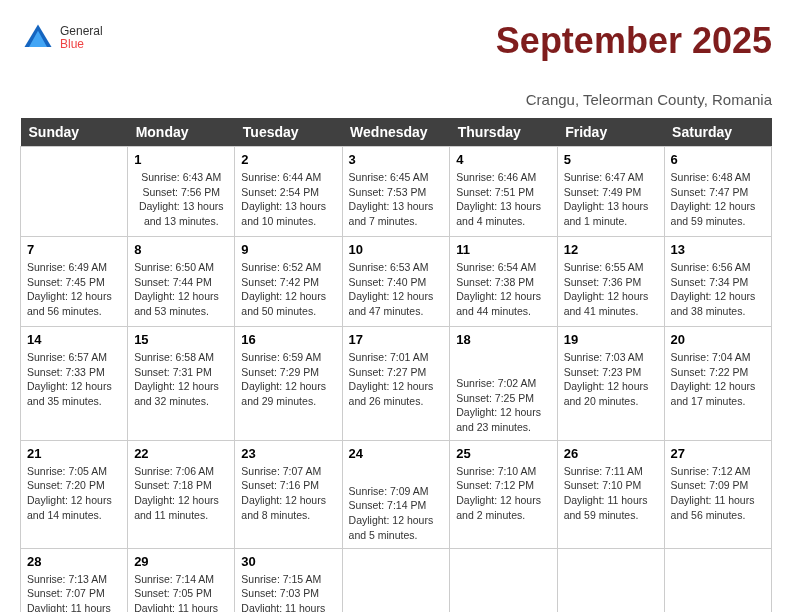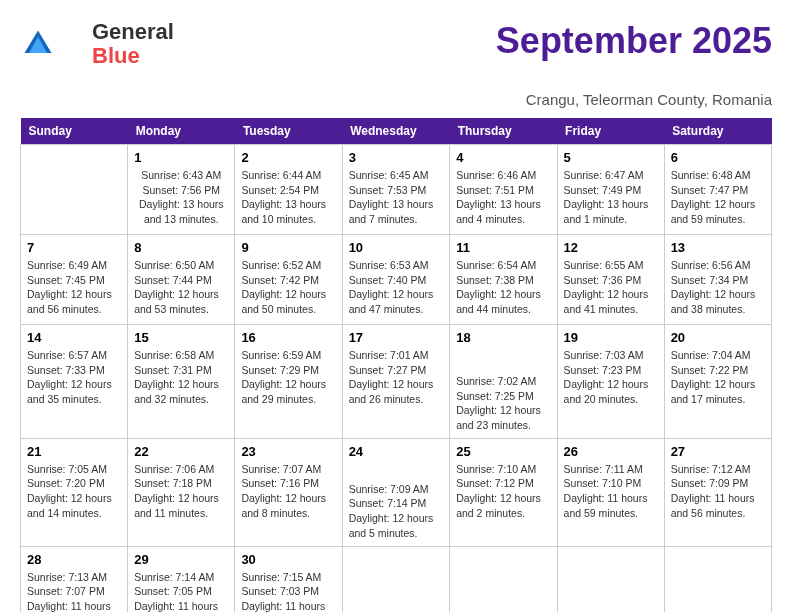--- a/index.html
+++ b/index.html
@@ -15,55 +15,54 @@
       justify-content: space-between;
       align-items: flex-start;
       margin-bottom: 10px;
     }
     .logo {
       display: flex;
       align-items: center;
       gap: 4px;
     }
     .logo-text {
-      font-size: 22px;
-      font-weight: bold;
+      font-size: 12px;
+      font-weight: normal;
       color: #333;
       line-height: 1.1;
-      margin-left: 32px;
     }
     .logo-blue { color: #ef4444; }
     .logo-icon {
       width: 36px;
       height: 36px;
     }
     .title-block {
       text-align: right;
     }
     .month-title {
       font-size: 36px;
       font-weight: bold;
-      color: #4c1d95;
+      color: #7f1d1d;
     }
     .subtitle {
       font-size: 15px;
       color: #555;
       margin-top: 29px;
     }
     table {
       width: 100%;
       border-collapse: collapse;
       font-size: 11px;
     }
     thead tr th {
-      background-color: #4c1d95;
+      background-color: #404040;
       color: #fff;
       text-align: left;
       padding: 6px 8px;
-      font-size: 12px;
+      font-size: 14px;
       font-weight: bold;
     }
     tbody tr td {
       border: 1px solid #ccc;
       vertical-align: top;
       padding: 5px 6px;
       width: 108px;
       min-height: 80px;
       height: 90px;
     }

